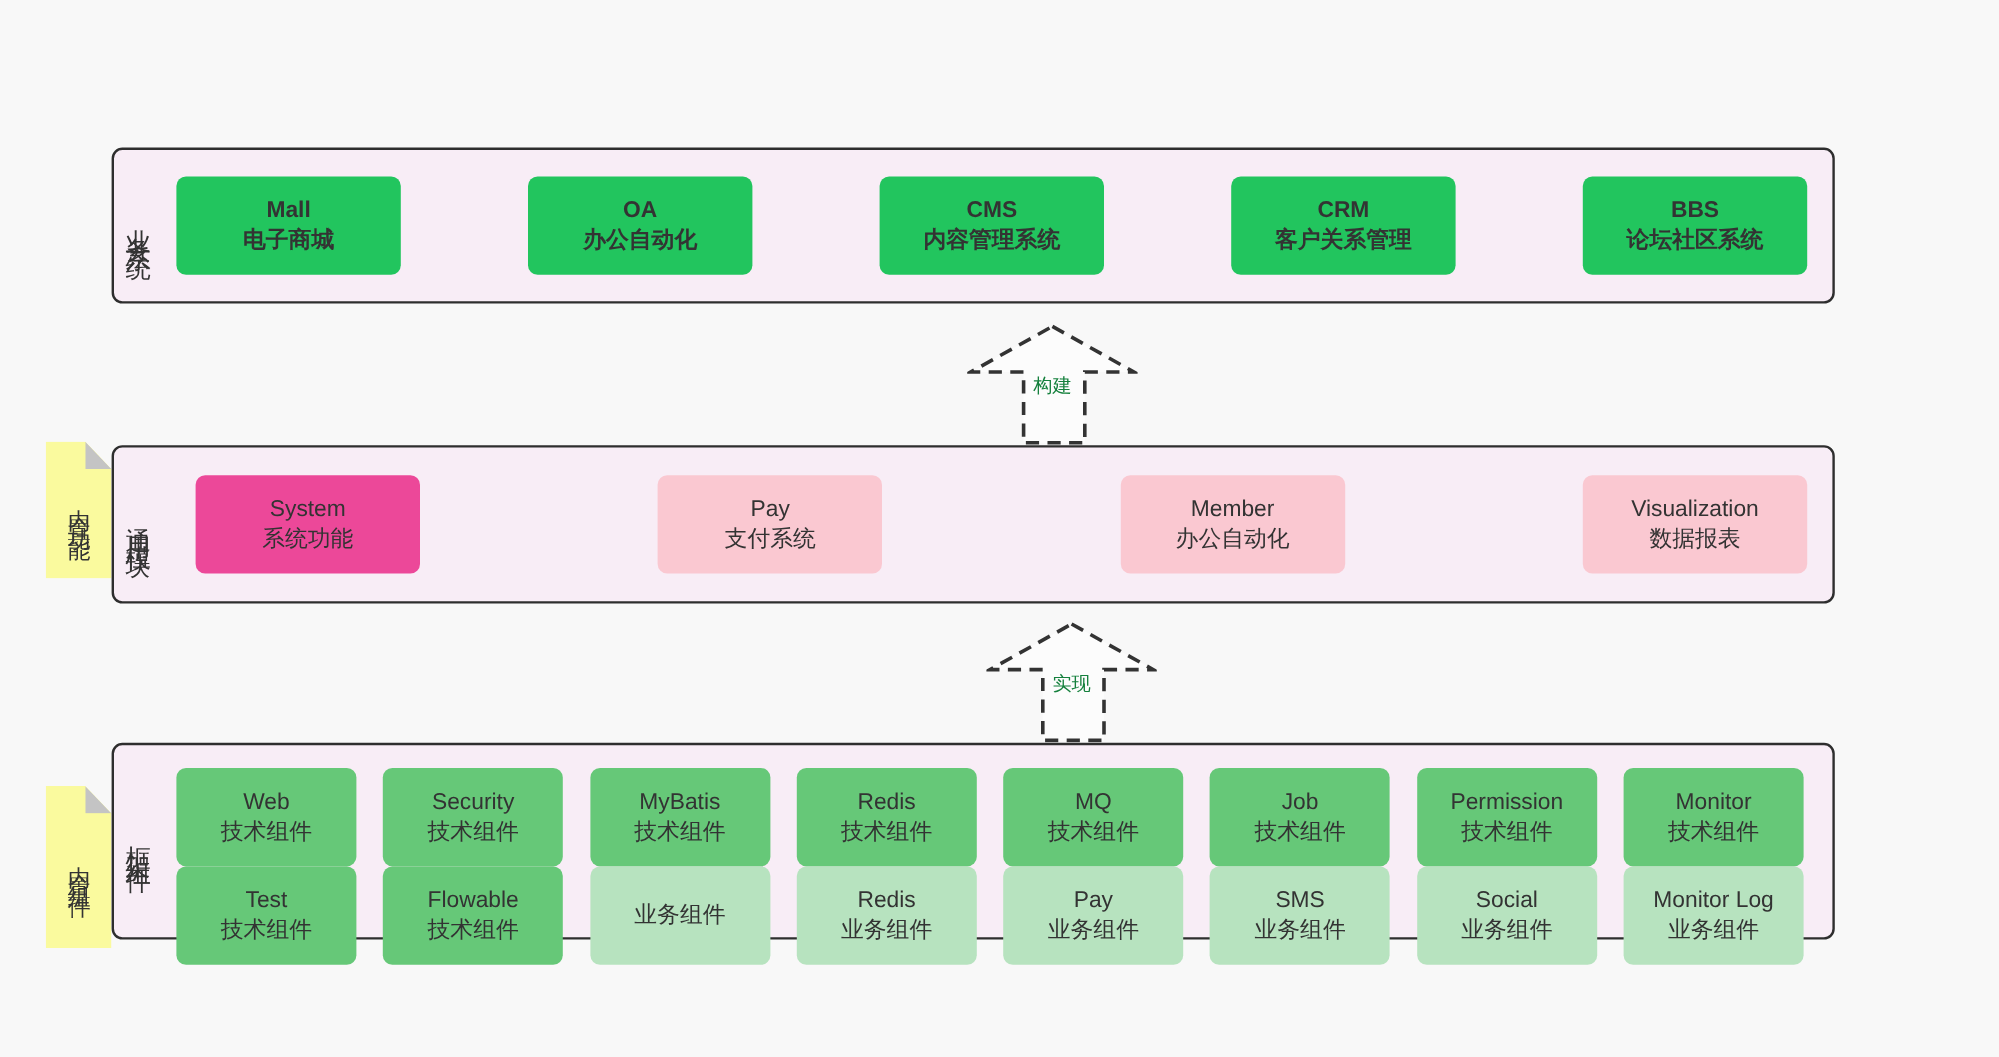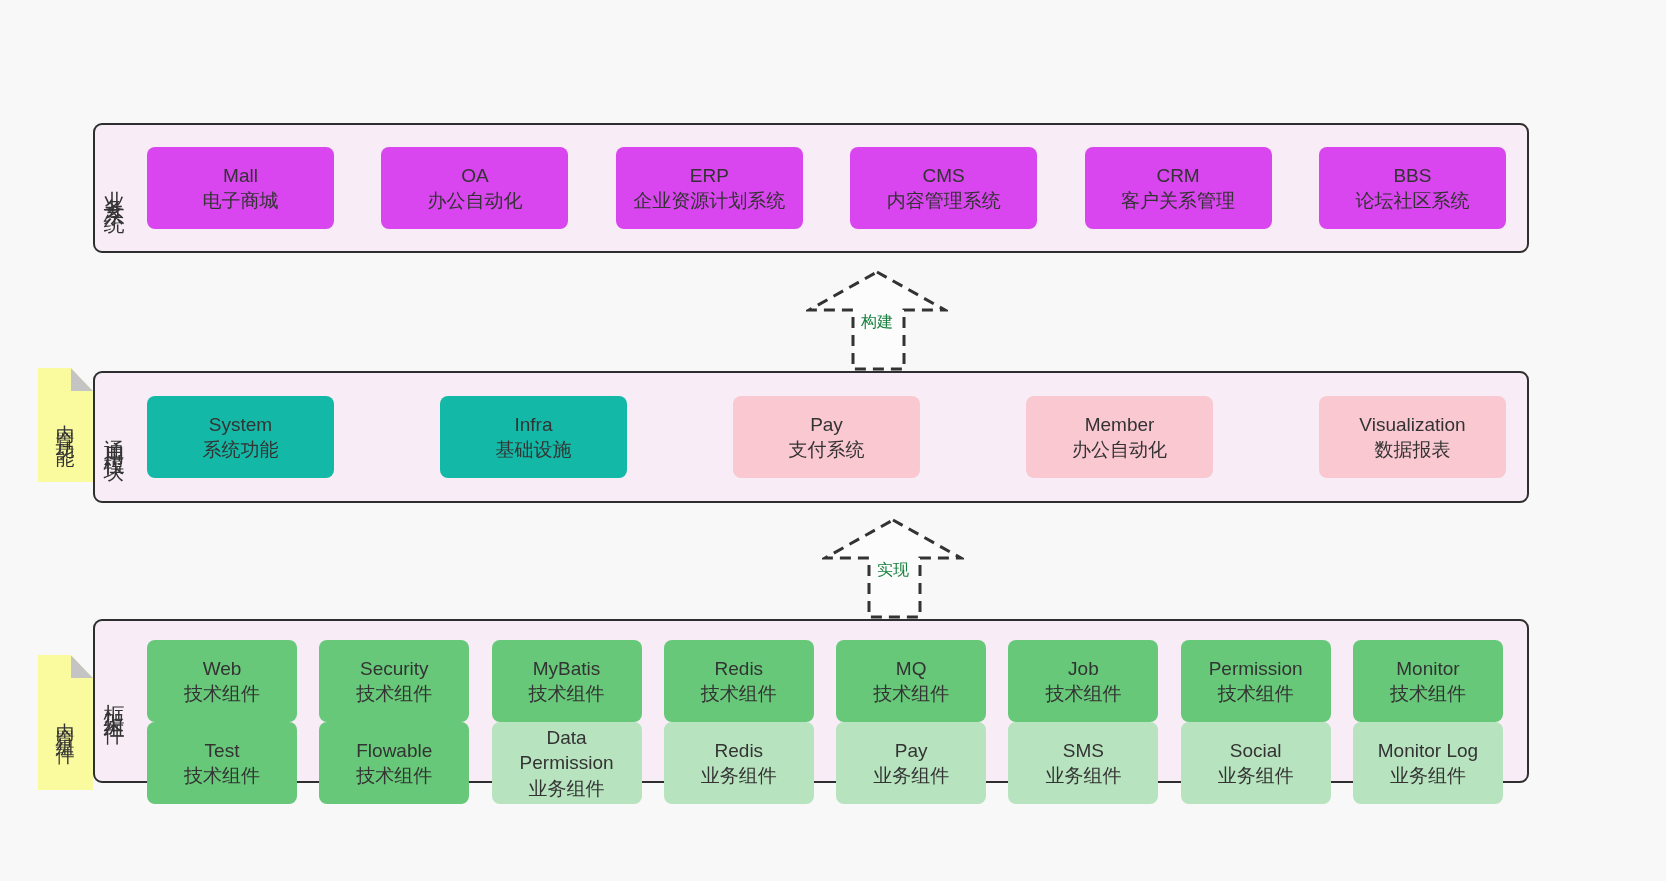--- a/index.html
+++ b/index.html
@@ -74,22 +74,22 @@
     flex-direction: column;
     align-items: center;
     justify-content: center;
     text-align: center;
     font-size: 19px;
     line-height: 1.34;
     box-sizing: border-box;
     padding: 2px 10px;
   }
   .box.small { width: 150px; }
-  .box.blue       { background: #d946ef; }
-  .box.red        { background: #14b8a6; }
+  .box.blue       { background: #22c55e; font-weight: bold; }
+  .box.red        { background: #ec4899; margin-left: 16px; }
   .box.pink       { background: #fac8d1; }
   .box.green      { background: #66c878; }
   .box.lightgreen { background: #b7e3bf; }
   .box-name, .box-desc { width: 100%; }
 
   
   .arrow {
     position: absolute;
     width: 142px;
     height: 102px;
@@ -154,24 +154,20 @@
     <div class="panel-body">
       <div class="box blue">
         <div class="box-name">Mall</div>
         <div class="box-desc">电子商城</div>
       </div>
       <div class="box blue">
         <div class="box-name">OA</div>
         <div class="box-desc">办公自动化</div>
       </div>
       <div class="box blue">
-        <div class="box-name">ERP</div>
-        <div class="box-desc">企业资源计划系统</div>
-      </div>
-      <div class="box blue">
         <div class="box-name">CMS</div>
         <div class="box-desc">内容管理系统</div>
       </div>
       <div class="box blue">
         <div class="box-name">CRM</div>
         <div class="box-desc">客户关系管理</div>
       </div>
       <div class="box blue">
         <div class="box-name">BBS</div>
         <div class="box-desc">论坛社区系统</div>
@@ -191,24 +187,20 @@
     <span class="sticky-text">内置功能</span>
   </aside>
 
   <section class="panel" style="top:371px;height:132px;">
     <div class="panel-label">通用模块</div>
     <div class="panel-body">
       <div class="box red">
         <div class="box-name">System</div>
         <div class="box-desc">系统功能</div>
       </div>
-      <div class="box red">
-        <div class="box-name">Infra</div>
-        <div class="box-desc">基础设施</div>
-      </div>
       <div class="box pink">
         <div class="box-name">Pay</div>
         <div class="box-desc">支付系统</div>
       </div>
       <div class="box pink">
         <div class="box-name">Member</div>
         <div class="box-desc">办公自动化</div>
       </div>
       <div class="box pink">
         <div class="box-name">Visualization</div>
@@ -269,21 +261,20 @@
       <div class="panel-row">
         <div class="box small green">
           <div class="box-name">Test</div>
           <div class="box-desc">技术组件</div>
         </div>
         <div class="box small green">
           <div class="box-name">Flowable</div>
           <div class="box-desc">技术组件</div>
         </div>
         <div class="box small lightgreen">
-          <div class="box-name">Data Permission</div>
           <div class="box-desc">业务组件</div>
         </div>
         <div class="box small lightgreen">
           <div class="box-name">Redis</div>
           <div class="box-desc">业务组件</div>
         </div>
         <div class="box small lightgreen">
           <div class="box-name">Pay</div>
           <div class="box-desc">业务组件</div>
         </div>

